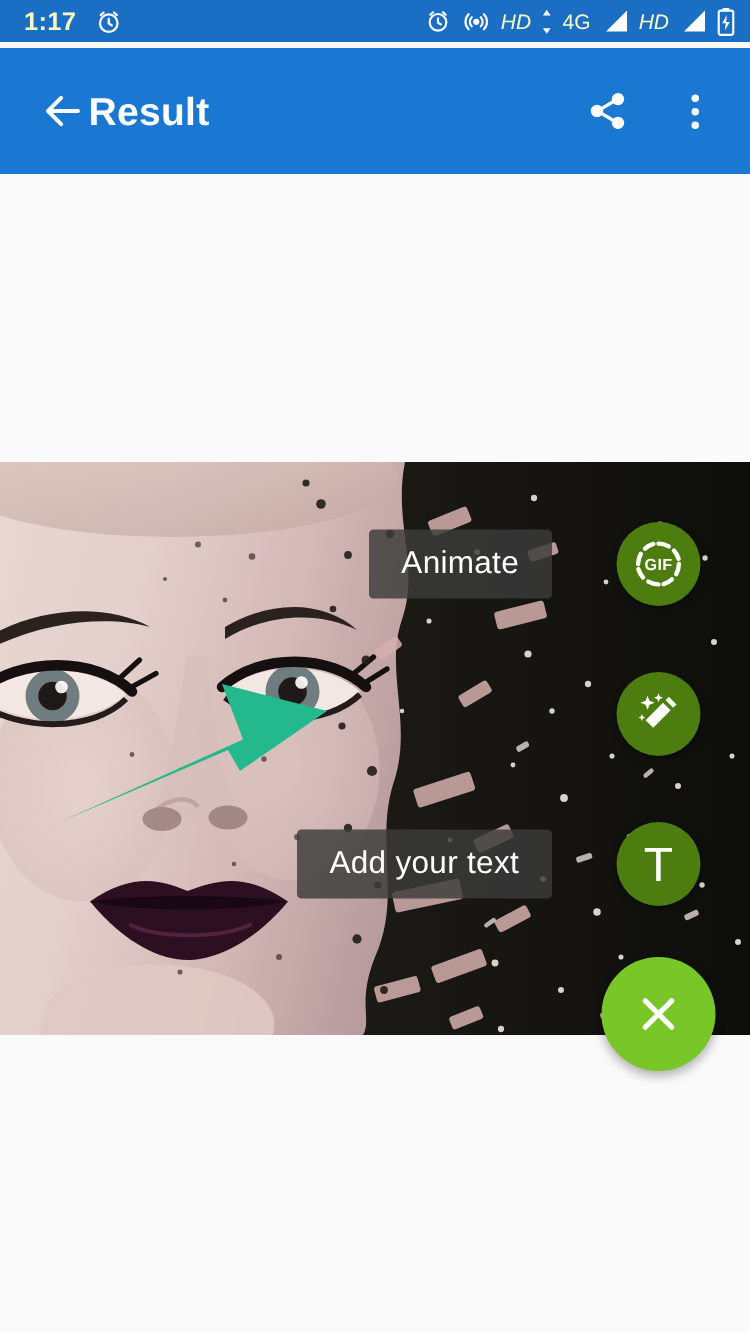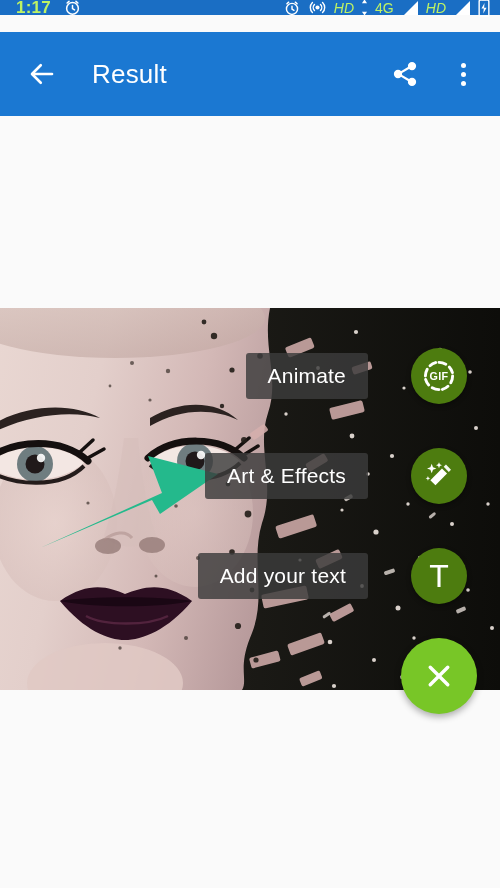--- a/index.html
+++ b/index.html
@@ -6,41 +6,41 @@
   html, body {
     width:500px; height:888px;
     font-family:"Liberation Sans", sans-serif;
     background:#FAFAFA;
     overflow:hidden;
   }
   .phone { position:relative; width:500px; height:888px; background:#FAFAFA; }
 
   
   .statusbar {
-    position:absolute; top:0; left:0; width:500px; height:15px;
-    background:#1a6ec4; color:#bef264;
+    position:absolute; top:0; left:0; width:500px; height:28px;
+    background:#1a6ec4; color:#fef9c3;
     display:flex; align-items:center; justify-content:space-between;
     padding:0 10px 0 16px;
   }
   .sb-left { display:flex; align-items:center; gap:12px; }
   .sb-clock { font-size:17px; font-weight:600; letter-spacing:.2px; line-height:1; }
   .sb-right { display:flex; align-items:center; gap:7px; }
   .sb-ic { display:flex; align-items:center; }
   .sb-txt { font-size:14px; font-style:italic; font-weight:400; line-height:1; }
   .sb-4g { font-size:14px; font-weight:500; line-height:1; }
   .updown { display:flex; flex-direction:column; align-items:center; line-height:0; margin:0 -1px; }
 
   
   .appbar {
     position:absolute; top:32px; left:0; width:500px; height:84px;
     background:#1b78d2; color:#fff;
     display:flex; align-items:center;
   }
   .ab-back { margin-left:25px; width:34px; height:34px; display:flex; align-items:center; justify-content:center; }
-  .ab-title { margin-left:33px; font-size:26px; font-weight:400; letter-spacing:.2px; }
+  .ab-title { font-size:26px; font-weight:700; letter-spacing:.2px; }
   .ab-spacer { flex:1; }
   .ab-share { width:34px; height:34px; display:flex; align-items:center; justify-content:center; margin-right:28px; }
   .ab-more { width:26px; height:34px; display:flex; flex-direction:column; align-items:center; justify-content:center; gap:4px; margin-right:24px; }
   .dot3 { width:5px; height:5px; border-radius:50%; background:#fff; }
 
   
   .photo {
     position:absolute; left:0; top:308px; width:500px; height:382px;
     overflow:hidden; background:#100f0c;
   }
@@ -355,21 +355,20 @@
             <path d="M7.1 27.5 a14.4 14.4 0 0 1 -3.3 -5.9"></path>
             <path d="M3.6 18 a14.4 14.4 0 0 1 1.93 -7.2"></path>
             <path d="M8.5 7.1 a14.4 14.4 0 0 1 5.9 -3.3"></path>
           </g>
           <text x="18" y="22.4" text-anchor="middle" font-family="Liberation Sans, sans-serif" font-size="11.4" font-weight="700" fill="#fff" letter-spacing="0.3">GIF</text>
         </svg>
       </span>
     </div>
 
     <div class="fab-row" style="top:140px;">
-      <span class="fab-label">Art &amp; Effects</span>
       <span class="mini-fab">
         <svg width="30" height="30" viewBox="0 0 32 32" fill="#fff">
           <path d="M19.2 8.0 L24.6 13.4 L12.2 25.8 L6.8 20.4 Z"></path>
           <path d="M21.0 6.2 L23.4 3.8 L28.8 9.2 L26.4 11.6 Z" opacity="0.95"></path>
           <path d="M8.2 3.0 L9.6 6.6 L13.2 8.0 L9.6 9.4 L8.2 13.0 L6.8 9.4 L3.2 8.0 L6.8 6.6 Z"></path>
           <path d="M16.0 1.2 L16.9 3.5 L19.2 4.4 L16.9 5.3 L16.0 7.6 L15.1 5.3 L12.8 4.4 L15.1 3.5 Z"></path>
           <path d="M4.2 16.0 L4.9 17.8 L6.7 18.5 L4.9 19.2 L4.2 21.0 L3.5 19.2 L1.7 18.5 L3.5 17.8 Z"></path>
         </svg>
       </span>
     </div>

